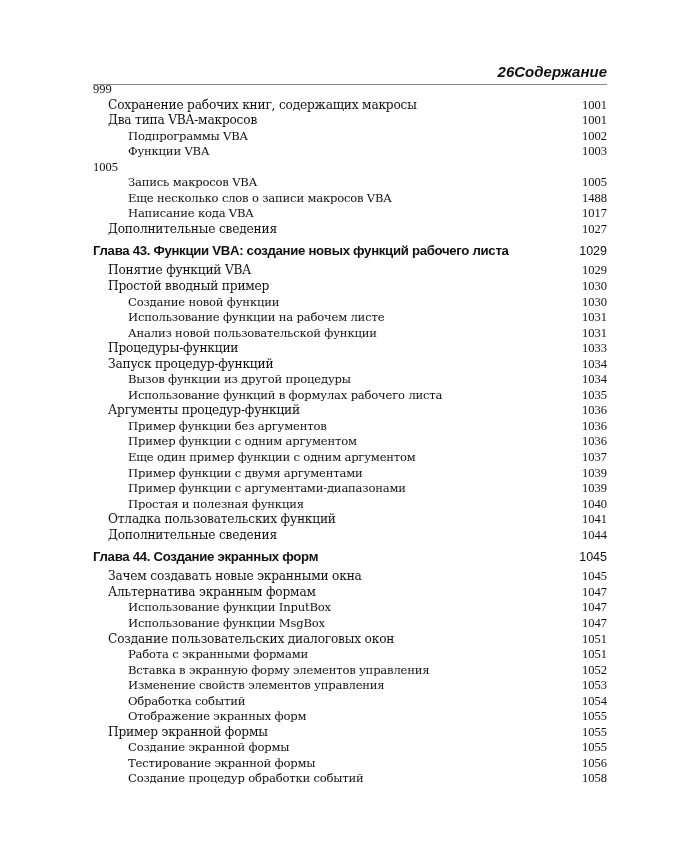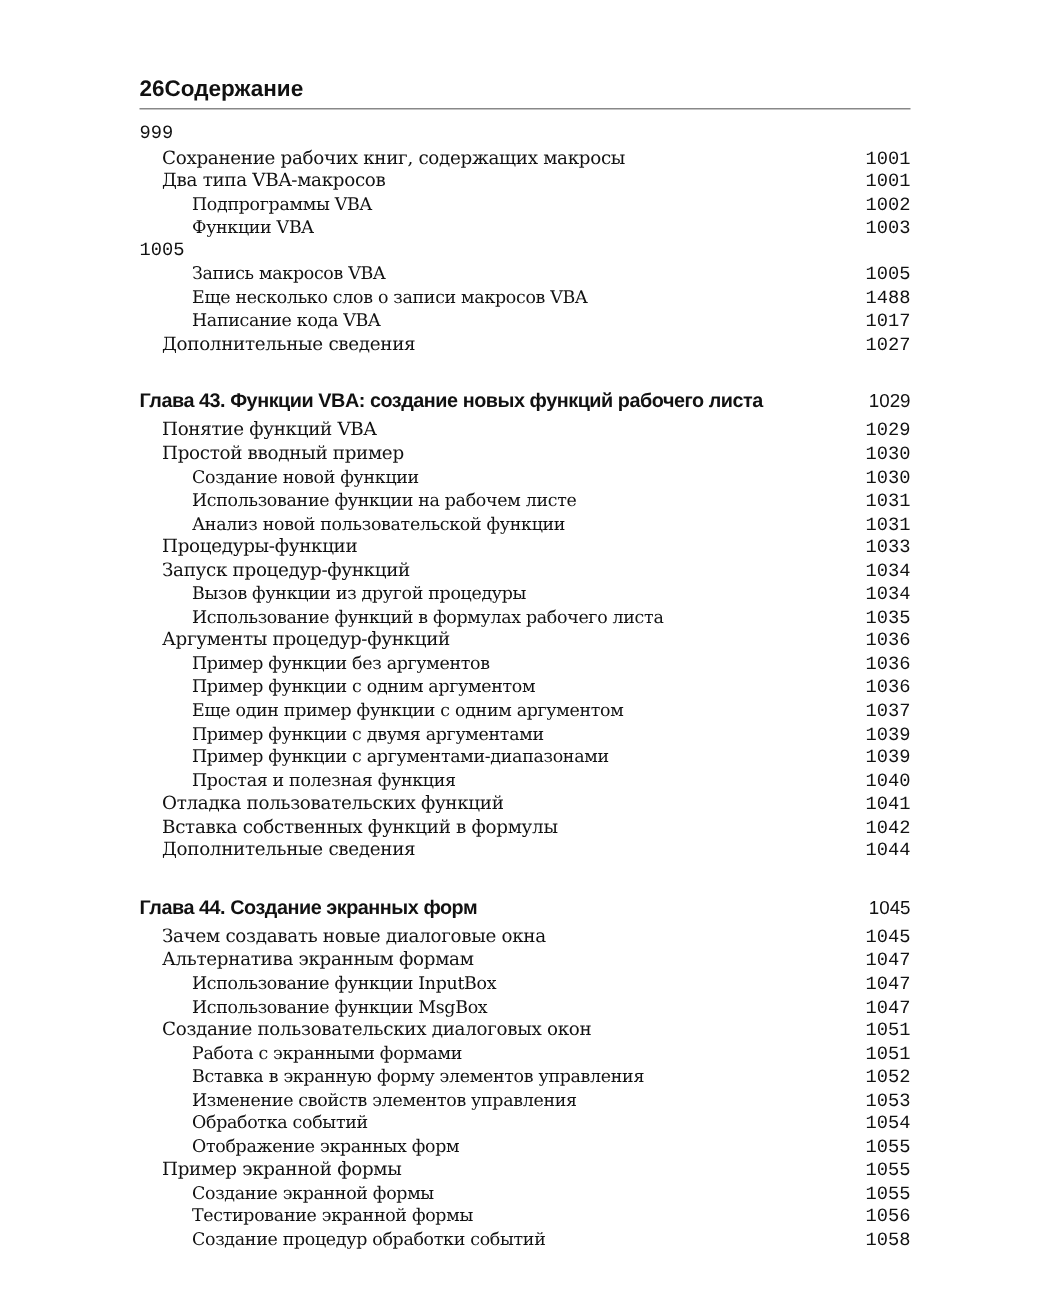--- a/index.html
+++ b/index.html
@@ -1,36 +1,36 @@
 <!DOCTYPE html>
 <html><head>
 <meta charset="utf-8">
 <style>
   html, body { margin: 0; padding: 0; background: #ffffff; }
   body { width: 699px; height: 867px; position: relative; overflow: hidden; color: #111; }
   .header {
-    position: absolute; left: 93px; top: 48px; width: 514px; height: 20px;
+    position: absolute; left: 93px; top: 60px; width: 514px; height: 20px;
     border-bottom: 1px solid #888;
     font-family: "Liberation Sans", sans-serif; font-weight: bold; font-size: 15px;
-    display: flex; justify-content: flex-start; align-items: flex-end; padding-bottom: 4px;
+    display: flex; justify-content: flex-end; align-items: flex-end; padding-bottom: 4px; font-style: italic;
   }
   .toc { position: absolute; left: 93px; top: 82px; width: 514px; }
   .row {
     display: flex; justify-content: space-between; align-items: baseline;
     font-family: "DejaVu Serif", serif; font-size: 12.2px; line-height: 15.55px; height: 15.55px;
     letter-spacing: -0.2px;
   }
   .row .t { white-space: nowrap; }
-  .row .p { font-family: Liberation Mono, monospace; font-size: 12.5px; letter-spacing: 0; }
+  .row .p { font-family: Liberation Serif, serif; font-size: 12.5px; letter-spacing: 0; }
   .lvl1 .t { padding-left: 15px; }
   .lvl2 .t { padding-left: 35px; font-size: 11.6px; text-align: center; }
   .chapter {
     display: flex; justify-content: space-between; align-items: baseline;
     font-family: "Liberation Sans", sans-serif; font-weight: bold; font-size: 13.2px;
-    height: 20px; line-height: 20px; margin-top: 20px; margin-bottom: 2px; letter-spacing: -0.3px;
+    height: 20px; line-height: 20px; margin-top: 4px; margin-bottom: 2px; letter-spacing: -0.3px;
   }
   .chapter .p { font-weight: normal; font-size: 12.5px; letter-spacing: 0; }
 </style>
 </head>
 <body>
 
 <div class="header">
   <span>26</span>
   <span>Содержание</span>
 </div>
@@ -140,33 +140,29 @@
     </div>
     <div class="row lvl2">
       <span class="t">Простая и полезная функция</span>
       <span class="p">1040</span>
     </div>
     <div class="row lvl1">
       <span class="t">Отладка пользовательских функций</span>
       <span class="p">1041</span>
     </div>
     <div class="row lvl1">
-      <span class="t">Вставка собственных функций в формулы</span>
-      <span class="p">1042</span>
-    </div>
-    <div class="row lvl1">
       <span class="t">Дополнительные сведения</span>
       <span class="p">1044</span>
     </div>
     <div class="chapter">
       <span class="t">Глава 44. Создание экранных форм</span>
       <span class="p">1045</span>
     </div>
     <div class="row lvl1">
-      <span class="t">Зачем создавать новые диалоговые окна</span>
+      <span class="t">Зачем создавать новые экранными окна</span>
       <span class="p">1045</span>
     </div>
     <div class="row lvl1">
       <span class="t">Альтернатива экранным формам</span>
       <span class="p">1047</span>
     </div>
     <div class="row lvl2">
       <span class="t">Использование функции InputBox</span>
       <span class="p">1047</span>
     </div>

